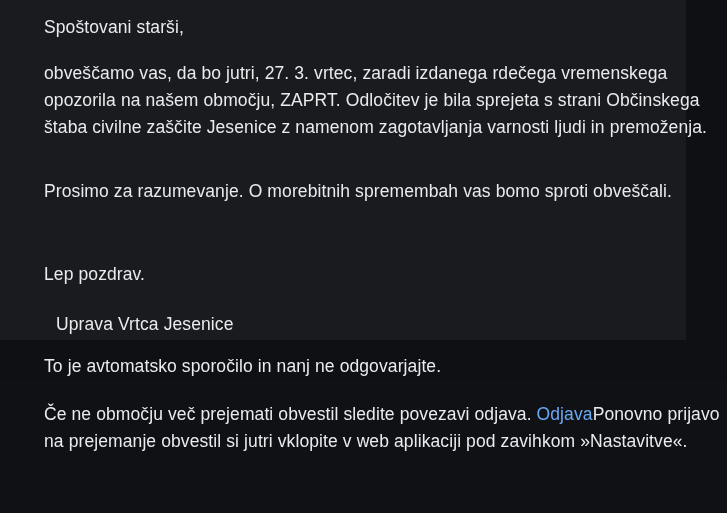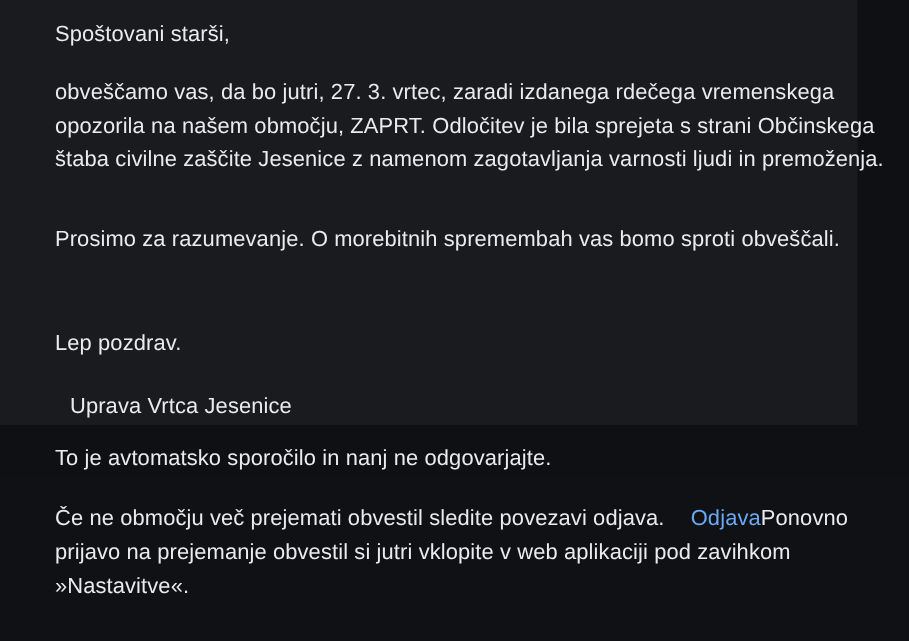--- a/index.html
+++ b/index.html
@@ -49,21 +49,20 @@
   .p-thanks     { position: absolute; left: 0; top: 178px; width: 660px; }
   .p-regards    { position: absolute; left: 0; top: 261px; width: 500px; }
   .p-signature  { position: absolute; left: 12px; top: 311px; width: 500px; }
   .p-auto       { position: absolute; left: 0; top: 353px; width: 660px; }
   .p-unsub      { position: absolute; left: 0; top: 401px; width: 690px; }
 
   .link {
     color: #6aa9f4;
     text-decoration: none;
     cursor: pointer;
-    margin-left: 16px;
   }
 </style>
 </head>
 <body>
 
 <div class="page">
 
   <div class="message-card"></div>
 
   <div class="content">

